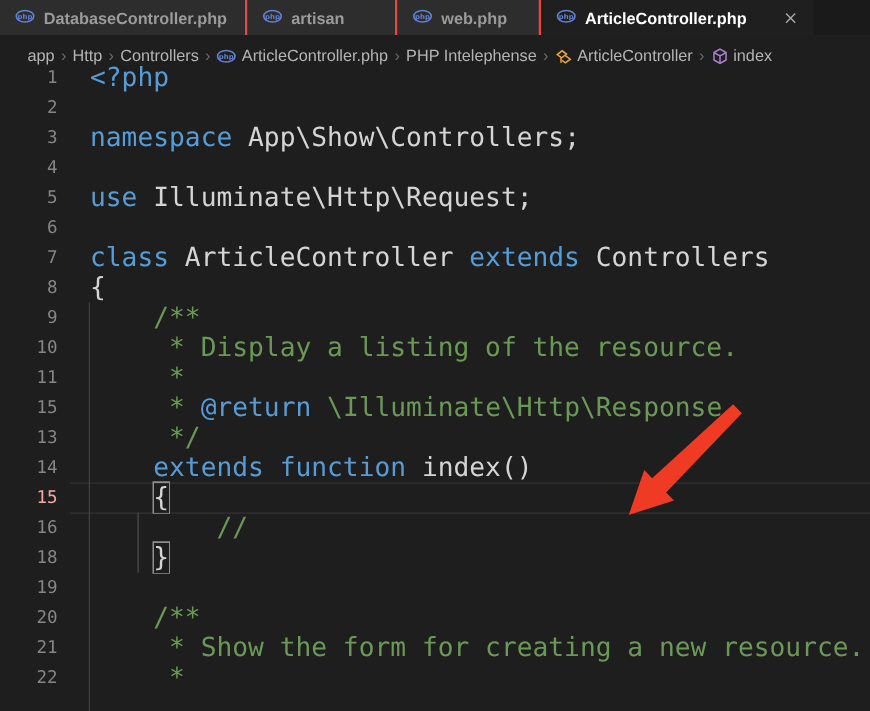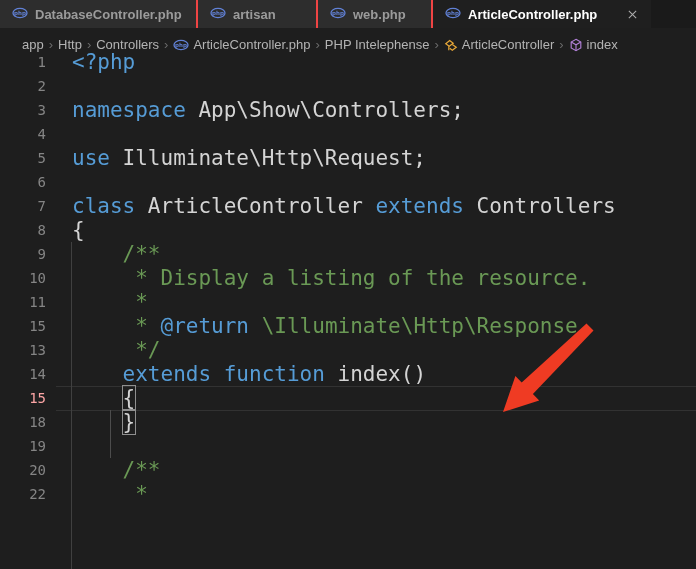--- a/index.html
+++ b/index.html
@@ -207,30 +207,38 @@
         </div>
         <div class="line">
           <span class="num">14</span>
           <span class="code"><span class="kw">    extends function</span><span class="txt"> index()</span></span>
         </div>
         <div class="line cur">
           <span class="num">15</span>
           <span class="code"><span class="txt">    </span><span class="bm">{</span></span>
         </div>
         <div class="line">
+          <span class="num">16</span>
+          <span class="code"><span class="com">        //</span></span>
+        </div>
+        <div class="line">
           <span class="num">18</span>
           <span class="code"><span class="txt">    </span><span class="bm">}</span></span>
         </div>
         <div class="line">
           <span class="num">19</span>
           <span class="code"></span>
         </div>
         <div class="line">
           <span class="num">20</span>
           <span class="code"><span class="com">    /**</span></span>
+        </div>
+        <div class="line">
+          <span class="num">21</span>
+          <span class="code"><span class="com">     * Show the form for creating a new resource.</span></span>
         </div>
         <div class="line">
           <span class="num">22</span>
           <span class="code"><span class="com">     *</span></span>
         </div>
       </div>
   </div>
 
   <svg class="arrow-overlay" viewBox="0 0 696 569">
     <polygon id="arrow-poly" points="586.5,323.4 521.7,382.5 515.4,376.0 503,412 539.2,400.4 532.9,393.9 593.5,330.6" fill="#ef3b23"></polygon>

